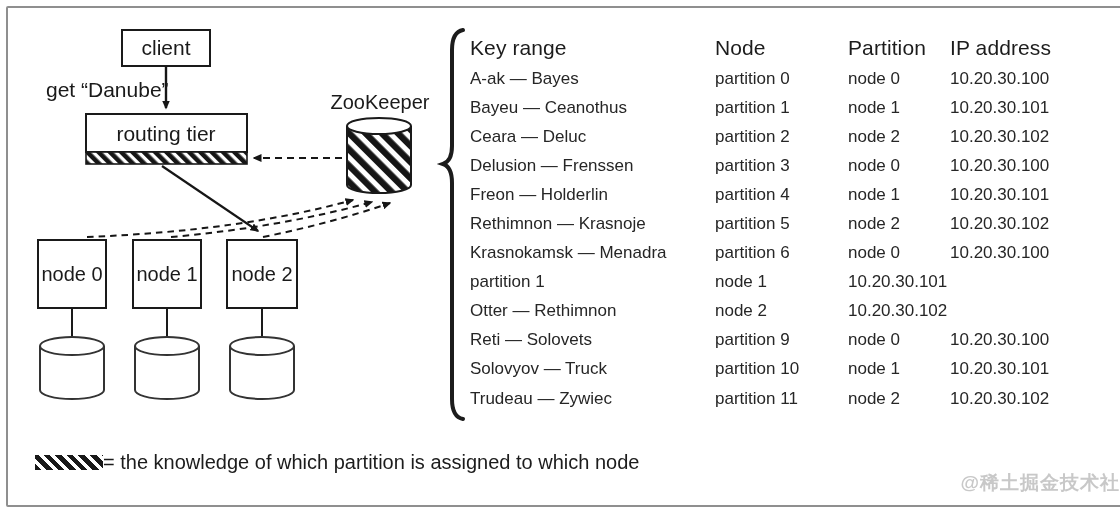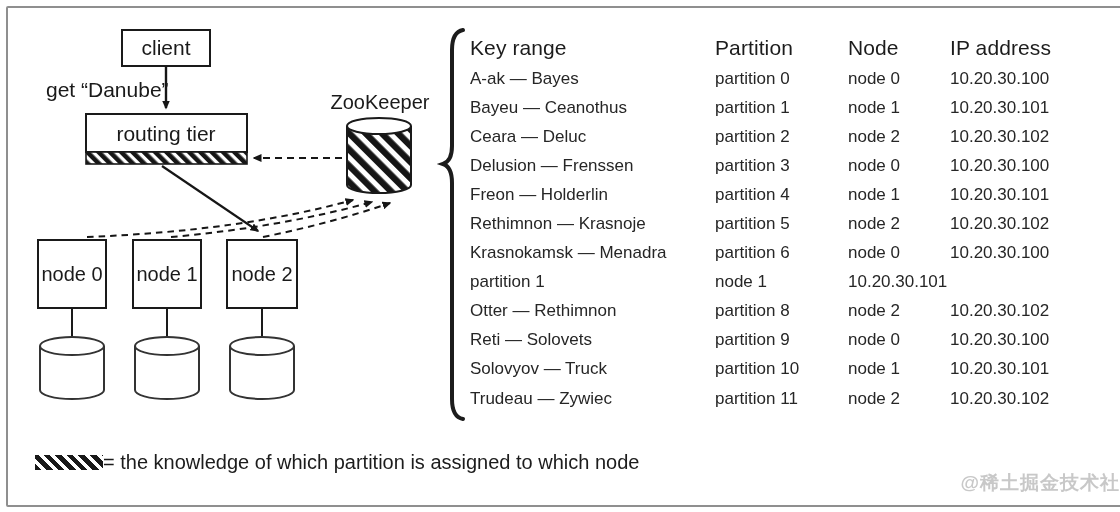--- a/index.html
+++ b/index.html
@@ -113,22 +113,22 @@
         <ellipse cx="262" cy="346" rx="32" ry="9" fill="#ffffff" stroke="#333333" stroke-width="2"></ellipse>
       </g>
     </g>
 
     <path d="M463,30 Q452,32 452,50 L452,146 Q452,161 443,164 Q452,167 452,183 L452,399 Q452,417 463,419" fill="none" stroke="#1c1c1c" stroke-width="4" stroke-linecap="round"></path>
   </svg>
 
   <div class="ktable">
     <div class="thead">
       <span>Key range</span>
+      <span>Node</span>
       <span>Partition</span>
-      <span>Node</span>
       <span>IP address</span>
     </div>
     <div class="tbody">
         <div class="trow">
           <span class="cell">A-ak — Bayes</span>
           <span class="cell">partition 0</span>
           <span class="cell">node 0</span>
           <span class="cell">10.20.30.100</span>
         </div>
         <div class="trow">
@@ -167,21 +167,20 @@
           <span class="cell">node 0</span>
           <span class="cell">10.20.30.100</span>
         </div>
         <div class="trow">
           <span class="cell">partition 1</span>
           <span class="cell">node 1</span>
           <span class="cell">10.20.30.101</span>
         </div>
         <div class="trow">
           <span class="cell">Otter — Rethimnon</span>
-          <span class="cell">partition 8</span>
           <span class="cell">node 2</span>
           <span class="cell">10.20.30.102</span>
         </div>
         <div class="trow">
           <span class="cell">Reti — Solovets</span>
           <span class="cell">partition 9</span>
           <span class="cell">node 0</span>
           <span class="cell">10.20.30.100</span>
         </div>
         <div class="trow">

